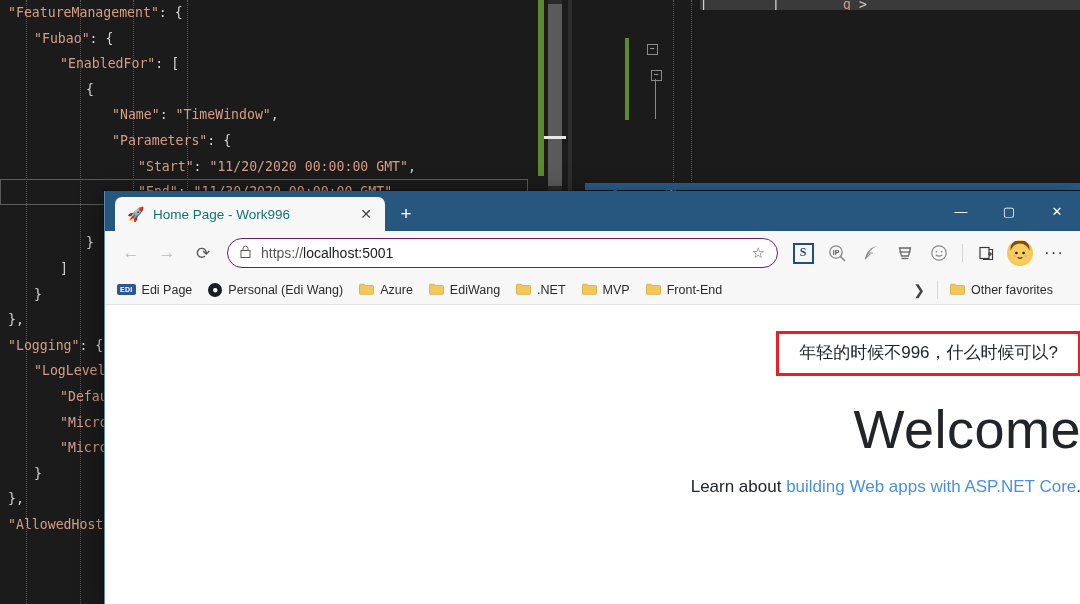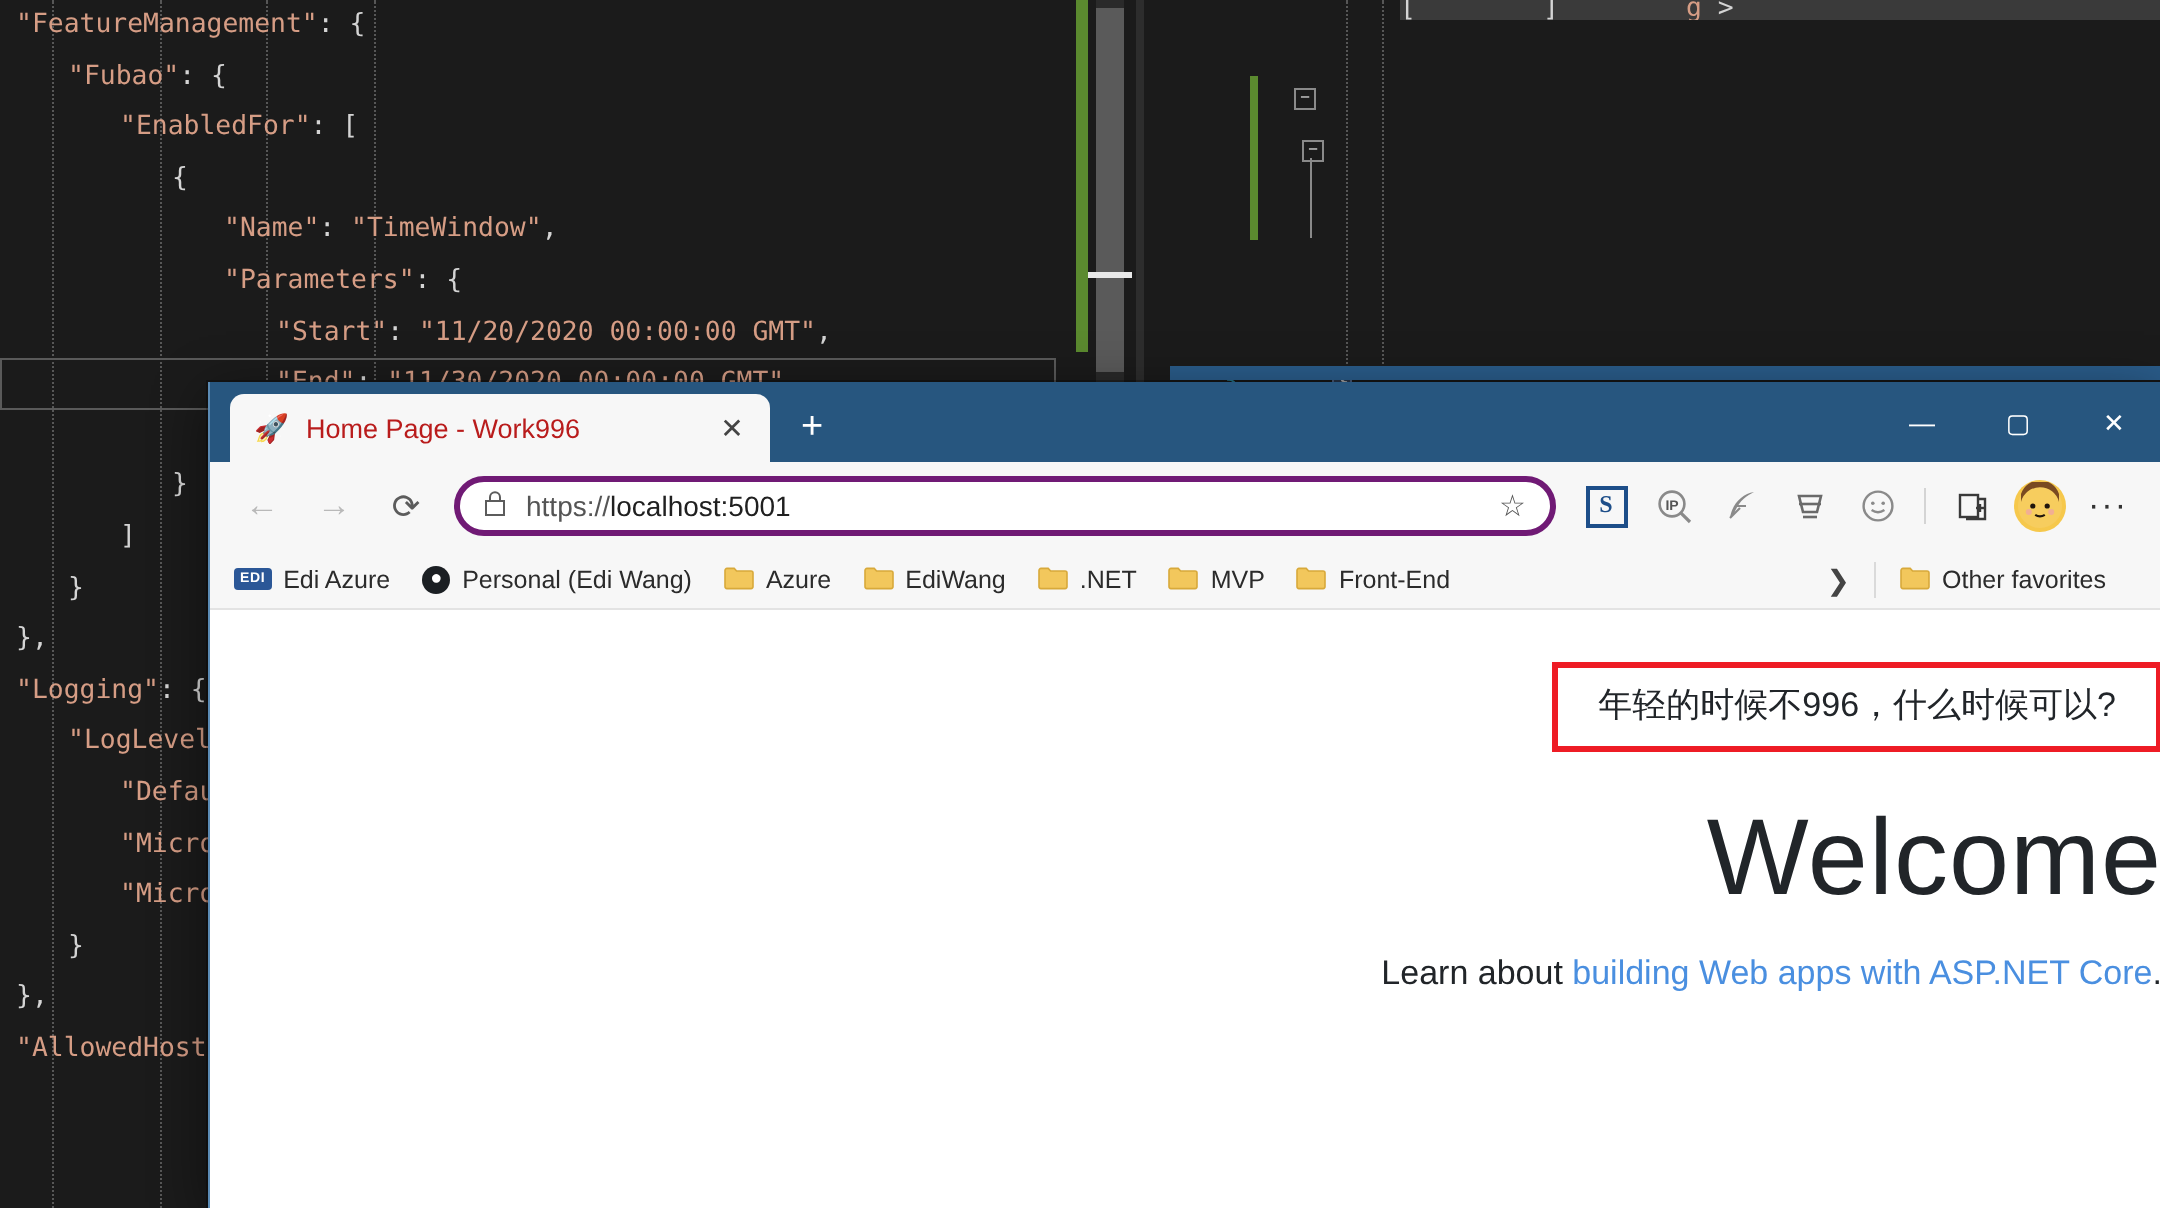--- a/index.html
+++ b/index.html
@@ -149,21 +149,21 @@
   .tab-favicon {
     width: 18px; height: 18px;
     margin: 0 8px 0 4px;
     font-size: 14px;
     line-height: 18px;
     text-align: center;
   }
   .tab-title {
     flex: 1;
     font-size: 13.5px;
-    color: #b91c1c;
+    color: #0f766e;
     white-space: nowrap;
     overflow: hidden;
     text-overflow: ellipsis;
   }
   .tab-close {
     width: 22px; height: 22px;
     font-size: 14px;
     color: #444;
     line-height: 22px;
     text-align: center;
@@ -205,21 +205,21 @@
     color: #5c5c5c;
     font-size: 17px;
     border-radius: 4px;
     margin-right: 4px;
   }
   .navbtn.disabled { color: #b9b9b9; }
   .omnibox {
     flex: 1;
     height: 30px;
     background: #ffffff;
-    border: 3px solid #701a75;
+    border: 1px solid #701a75;
     border-radius: 15px;
     display: flex;
     align-items: center;
     padding: 12px 12px;
     margin: 0 8px 0 4px;
     box-sizing: border-box;
   }
   .lock-icon { font-size: 12px; color: #5c5c5c; margin-right: 10px; }
   .url { flex: 1; font-size: 14px; color: #555; }
   .url b { color: #202020; font-weight: normal; }
@@ -447,21 +447,21 @@
             <path d="M9.6 16.4 Q12 18 14.4 16.4" fill="none" stroke="#20160c" stroke-width="1.1"></path>
           </svg>
         </div>
         <div class="ext dots">···</div>
       </div>
     </div>
 
     <div class="bookmarks" id="bookmarks-bar">
         <span class="bm">
           <span class="bm-ico edi">EDI</span>
-          <span>Edi Azure</span>
+          <span>Edi Page</span>
         </span>
         <span class="bm">
           <span class="bm-ico gh">●</span>
           <span>Personal (Edi Wang)</span>
         </span>
         <span class="bm">
           <span class="bm-ico folder"><svg width="15" height="12" viewBox="0 0 15 12" aria-hidden="true">
               <path d="M0.5 2.2 a1 1 0 0 1 1-1 h3.6 l1.2 1.3 h7.2 a1 1 0 0 1 1 1 v6.8 a1 1 0 0 1 -1 1 h-12 a1 1 0 0 1 -1 -1 z" fill="#f2c75c" stroke="#d8a93a" stroke-width="0.8"></path>
             </svg></span>
           <span>Azure</span>

